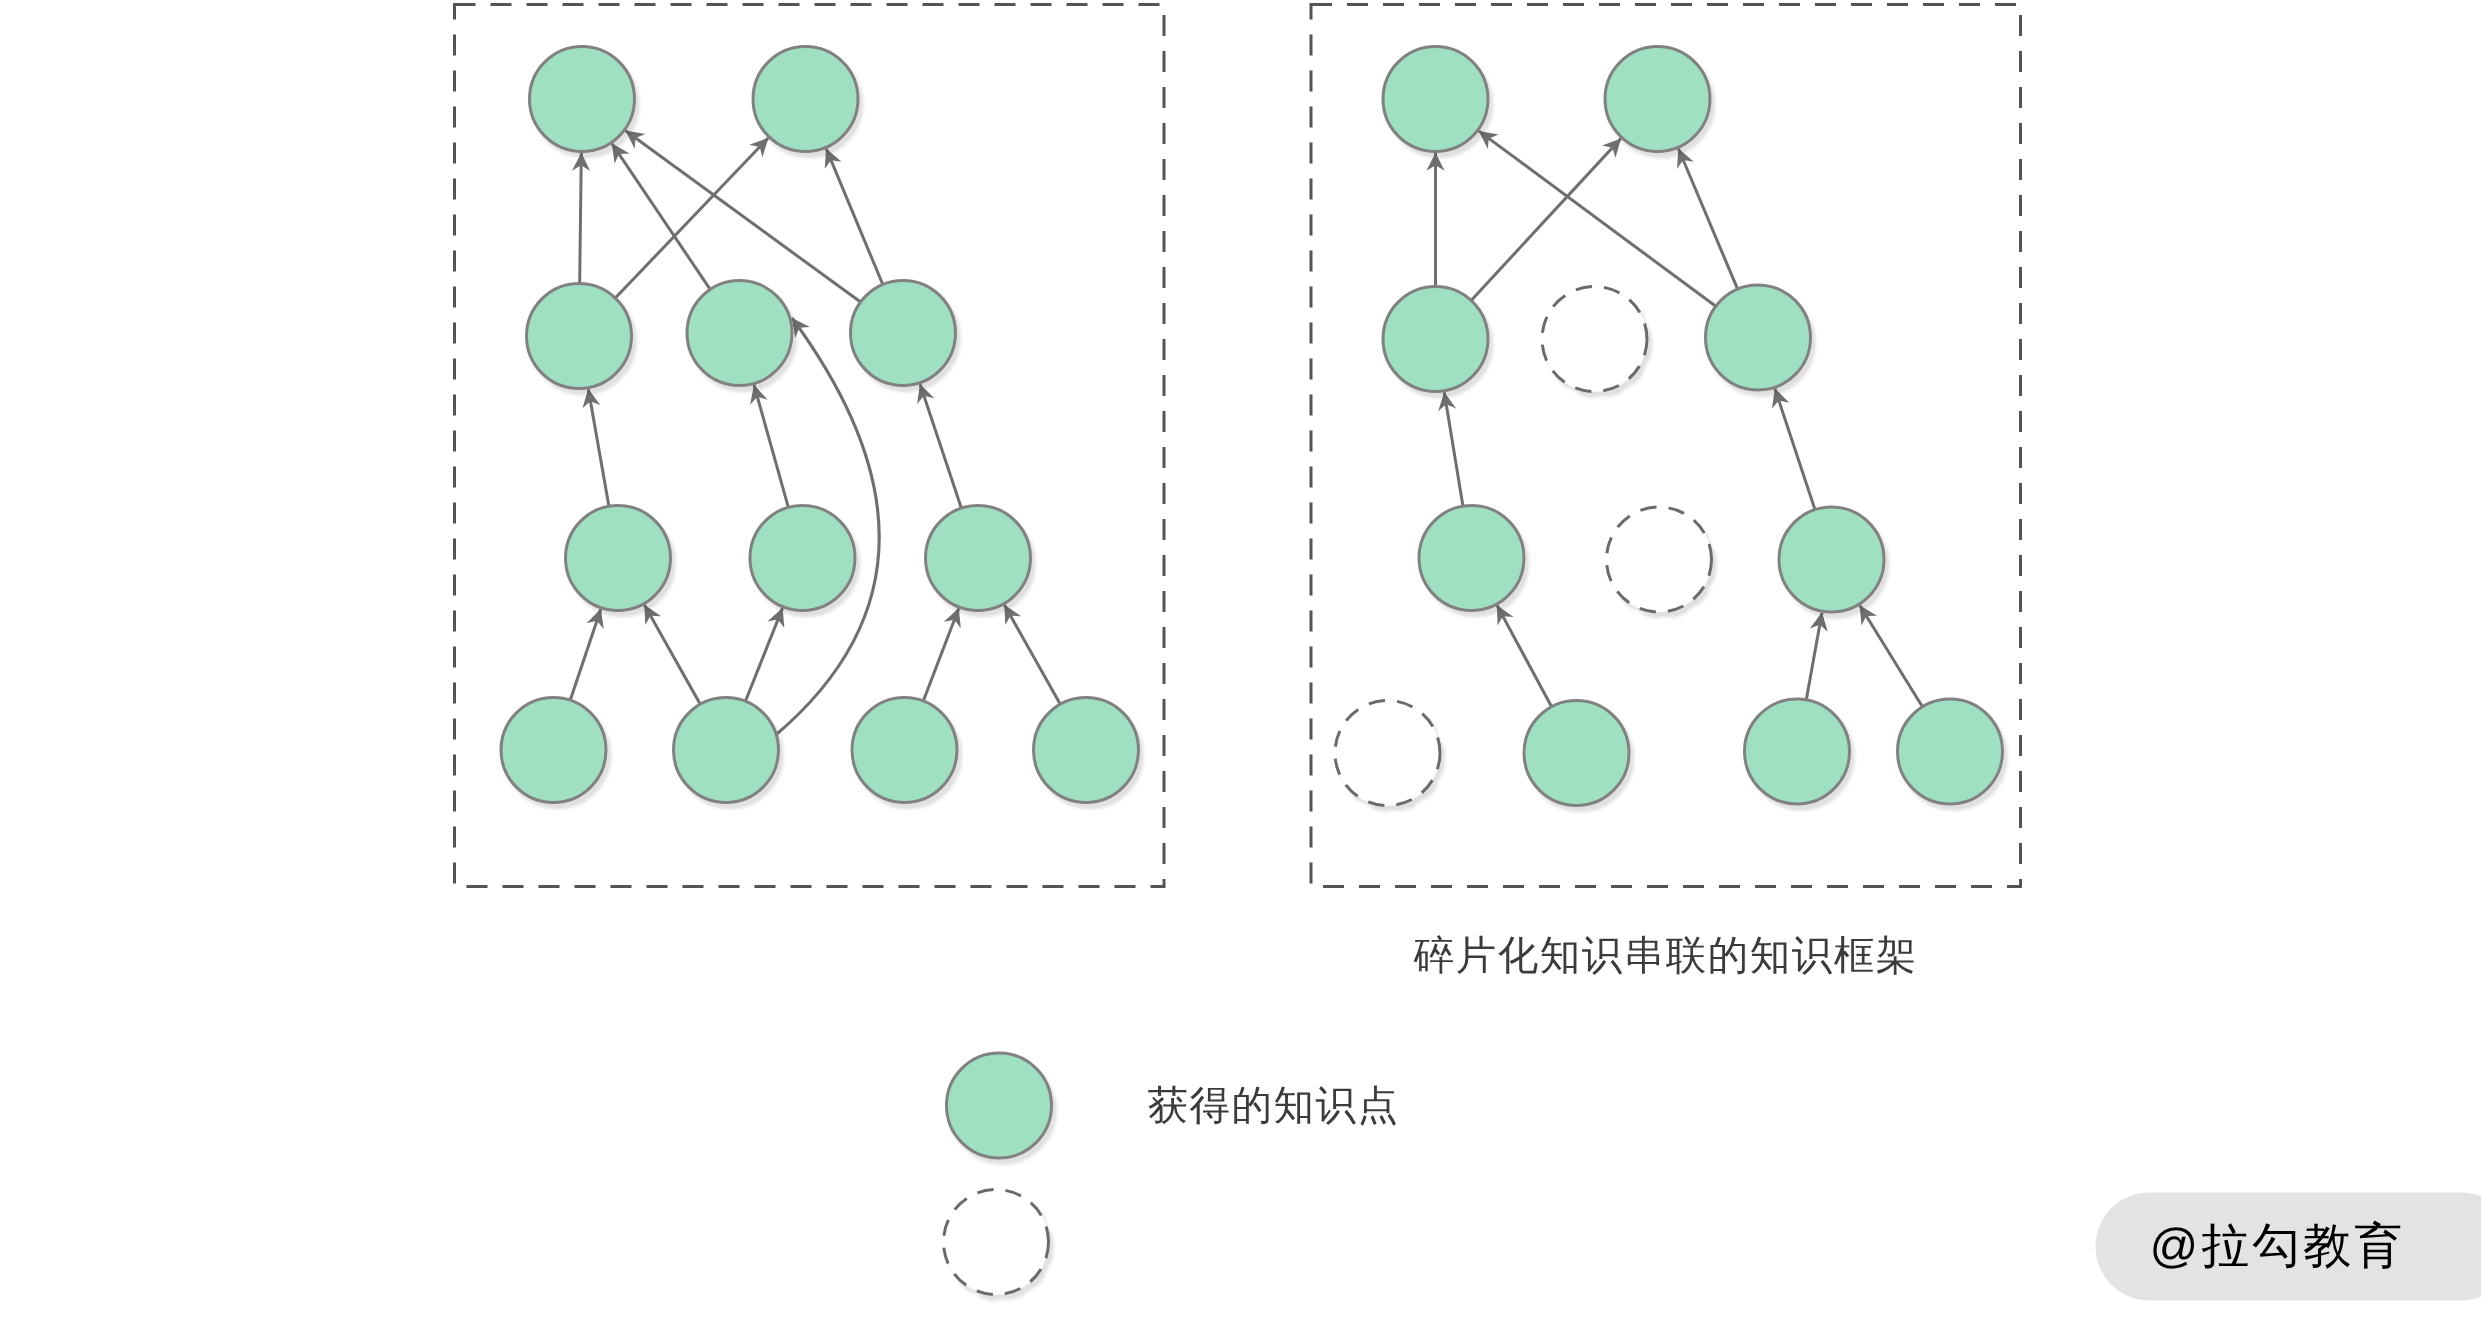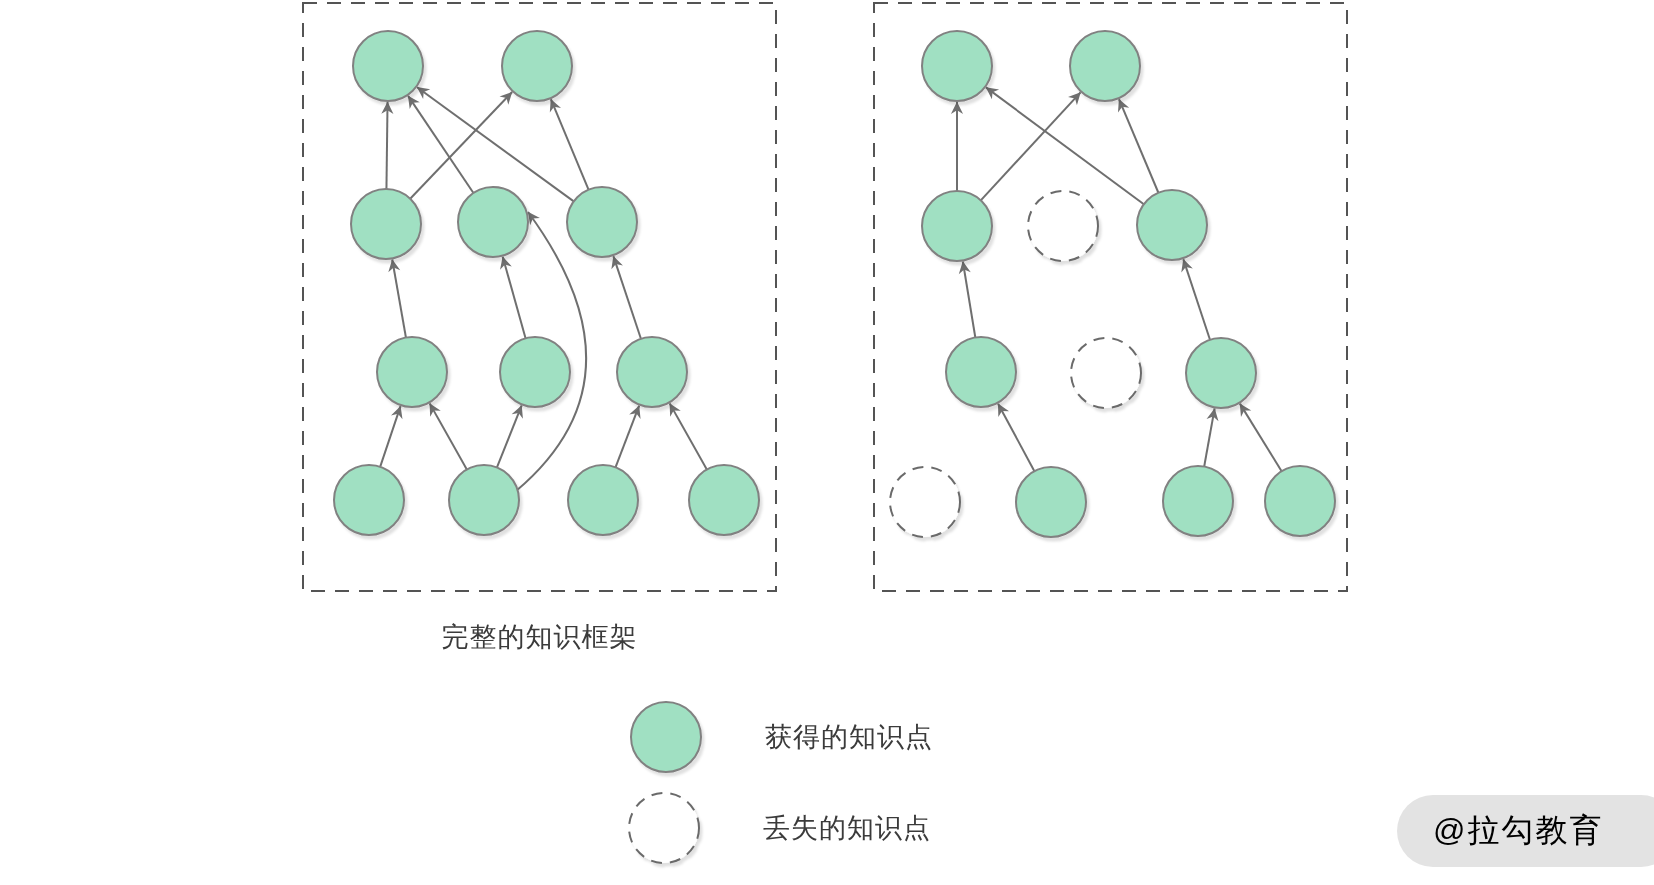--- a/index.html
+++ b/index.html
@@ -128,24 +128,23 @@
         <circle cx="1051" cy="502" r="35" fill="#a0e0c2" stroke="#818181" stroke-width="2" stroke-dasharray="none" filter="url(#nodeShadow)"></circle>
         <circle cx="1198" cy="501" r="35" fill="#a0e0c2" stroke="#818181" stroke-width="2" stroke-dasharray="none" filter="url(#nodeShadow)"></circle>
         <circle cx="1300" cy="501" r="35" fill="#a0e0c2" stroke="#818181" stroke-width="2" stroke-dasharray="none" filter="url(#nodeShadow)"></circle>
       </g>
       <g>
         <circle cx="666" cy="737" r="35" fill="#a0e0c2" stroke="#818181" stroke-width="2" stroke-dasharray="none" filter="url(#nodeShadow)"></circle>
         <circle cx="664" cy="828" r="35" fill="#ffffff" stroke="#6b6b6b" stroke-width="2" stroke-dasharray="11 8" filter="url(#nodeShadow)"></circle>
       </g>
     </svg>
 
-  <div class="caption" id="caption-0" style="left: 303px; width: 473px;">完整的知识框架</div>
 
+  <div class="caption" id="caption-1" style="left: 874px; width: 473px;">碎片化知识串联的知识框架</div>
 
   <div class="legend-label" id="legend-label-0" style="left: 765px; top: 737px;">获得的知识点</div>
 
-  <div class="legend-label" id="legend-label-1" style="left: 763px; top: 828px;">丢失的知识点</div>
 
   <div class="watermark">
     <span>@拉勾教育</span>
   </div>
 
 </div>
 
 </body></html>

